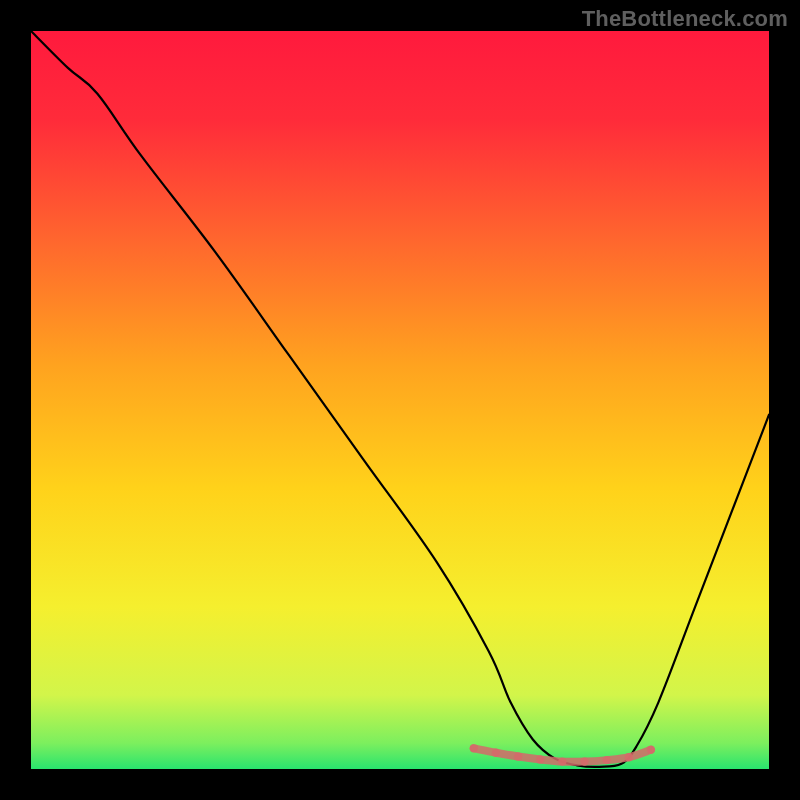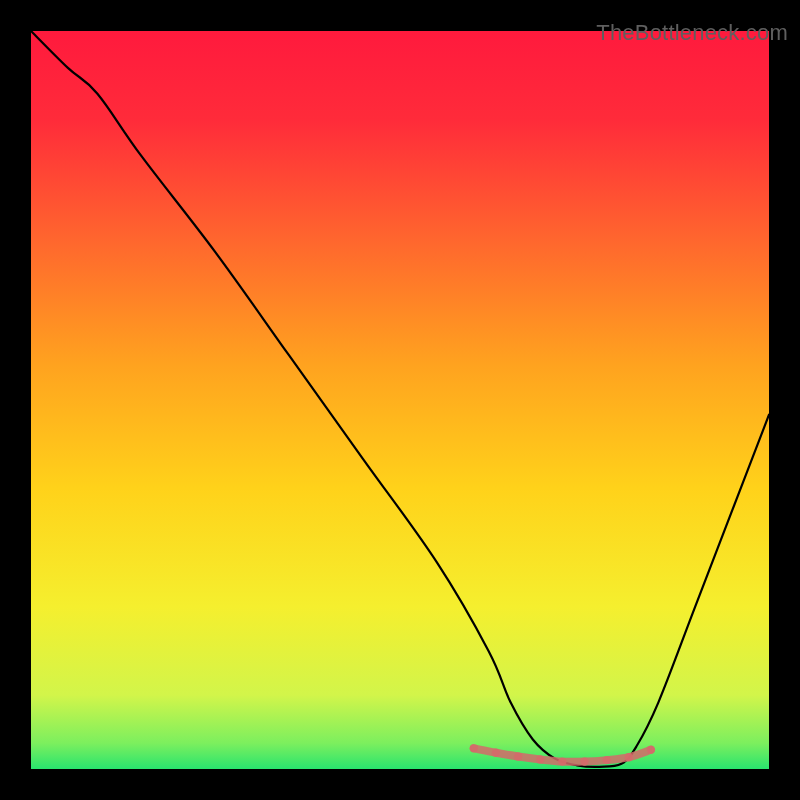--- a/index.html
+++ b/index.html
@@ -1,24 +1,24 @@
 <!DOCTYPE html>
 <html><head>
 <meta charset="utf-8">
 <style>
   * { margin: 0; padding: 0; box-sizing: border-box; }
   html, body { width: 800px; height: 800px; overflow: hidden; }
   body { background: #000; position: relative; font-family: Arial, sans-serif; }
   .watermark {
     position: absolute;
-    top: 20px;
+    top: 6px;
     right: 12px;
     color: #5f5f5f;
     font-size: 22px;
-    font-weight: normal;
+    font-weight: bold;
     letter-spacing: 0.2px;
     z-index: 10;
   }
   .plot {
     position: absolute;
     left: 31px;
     top: 31px;
     width: 738px;
     height: 738px;
   }

